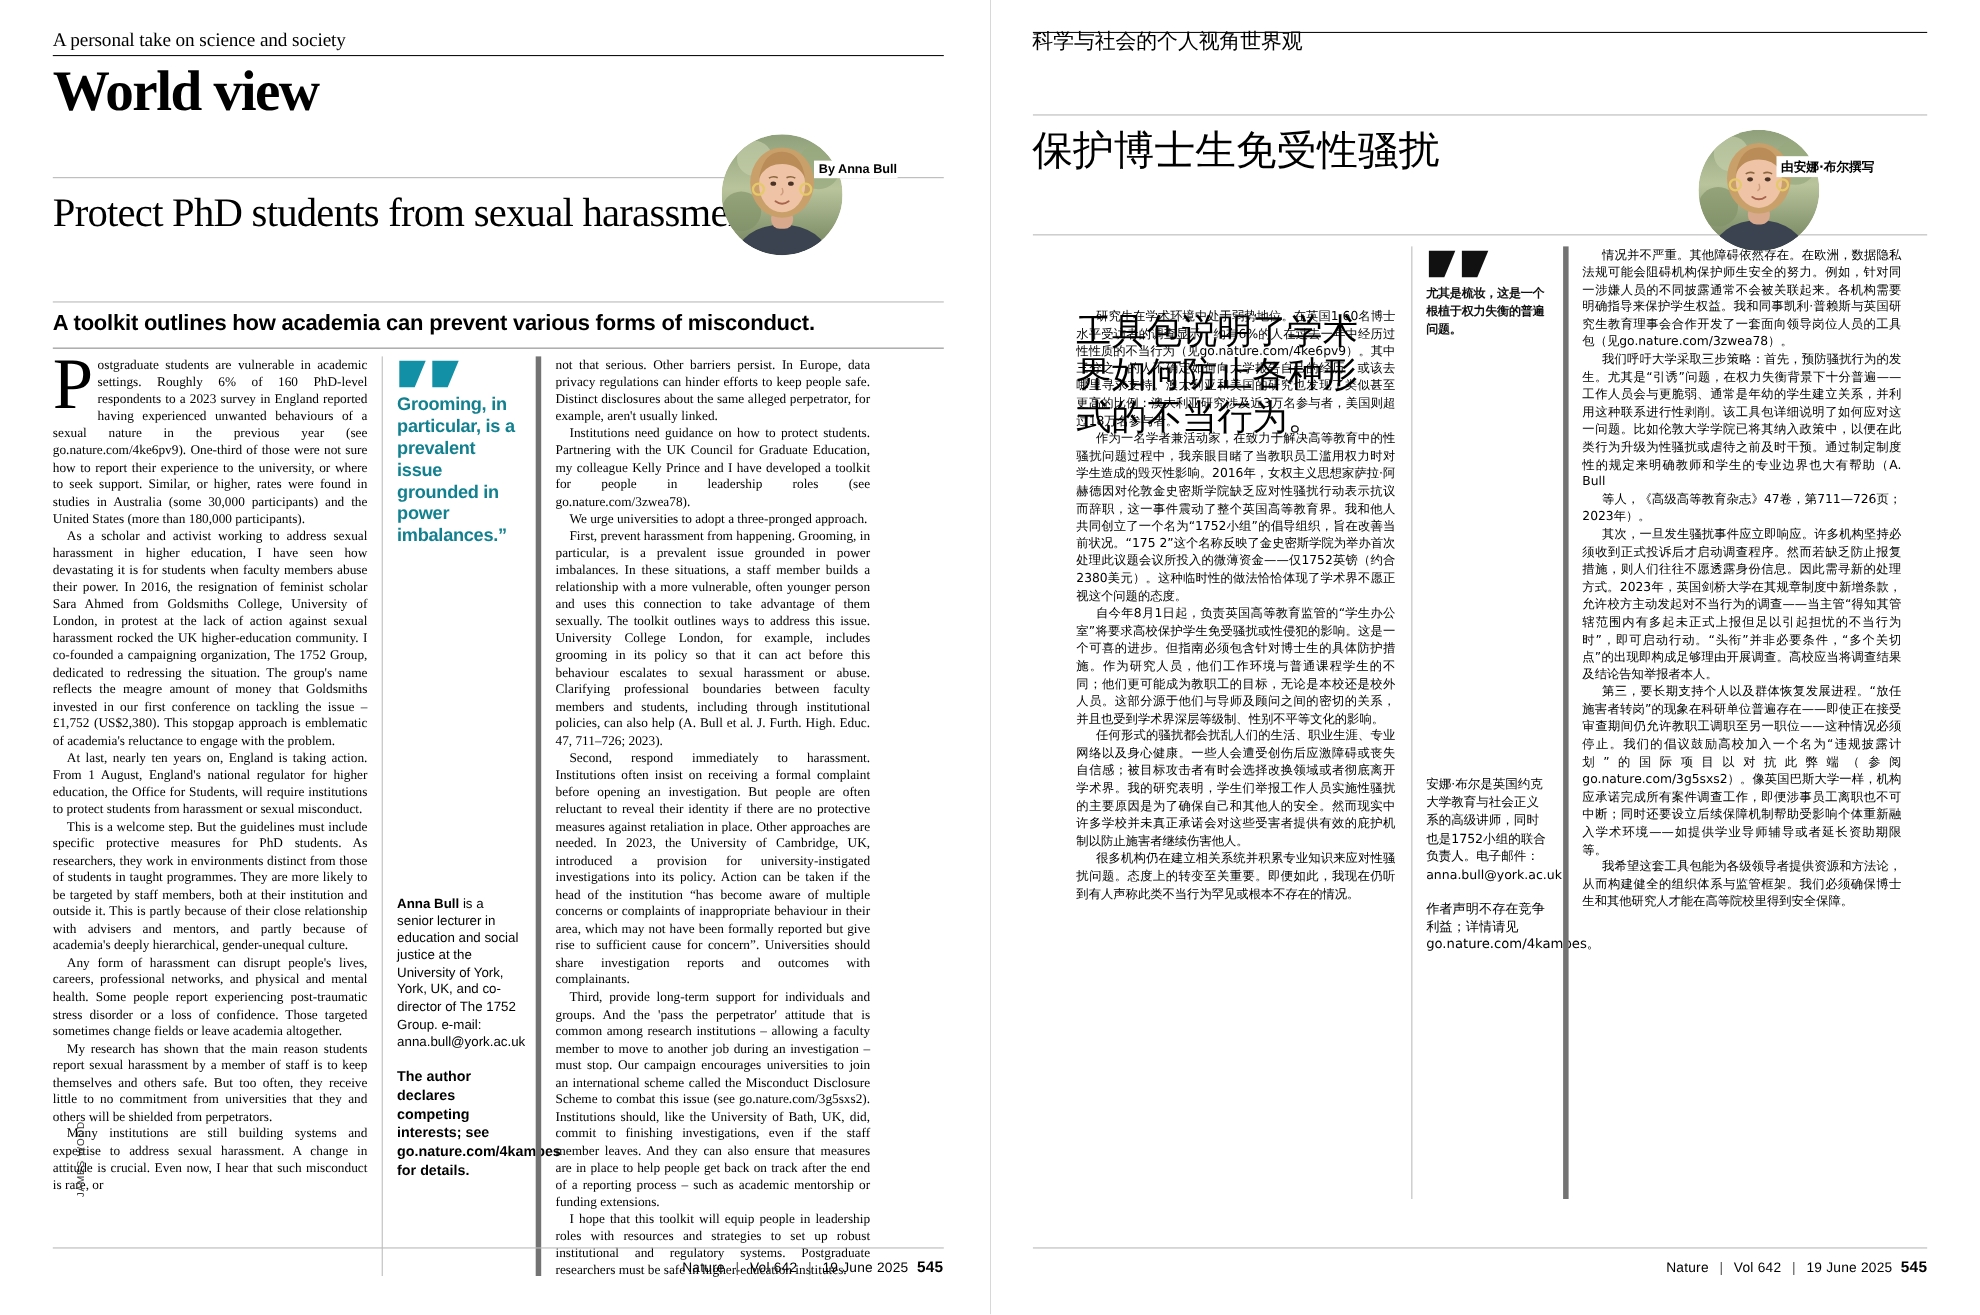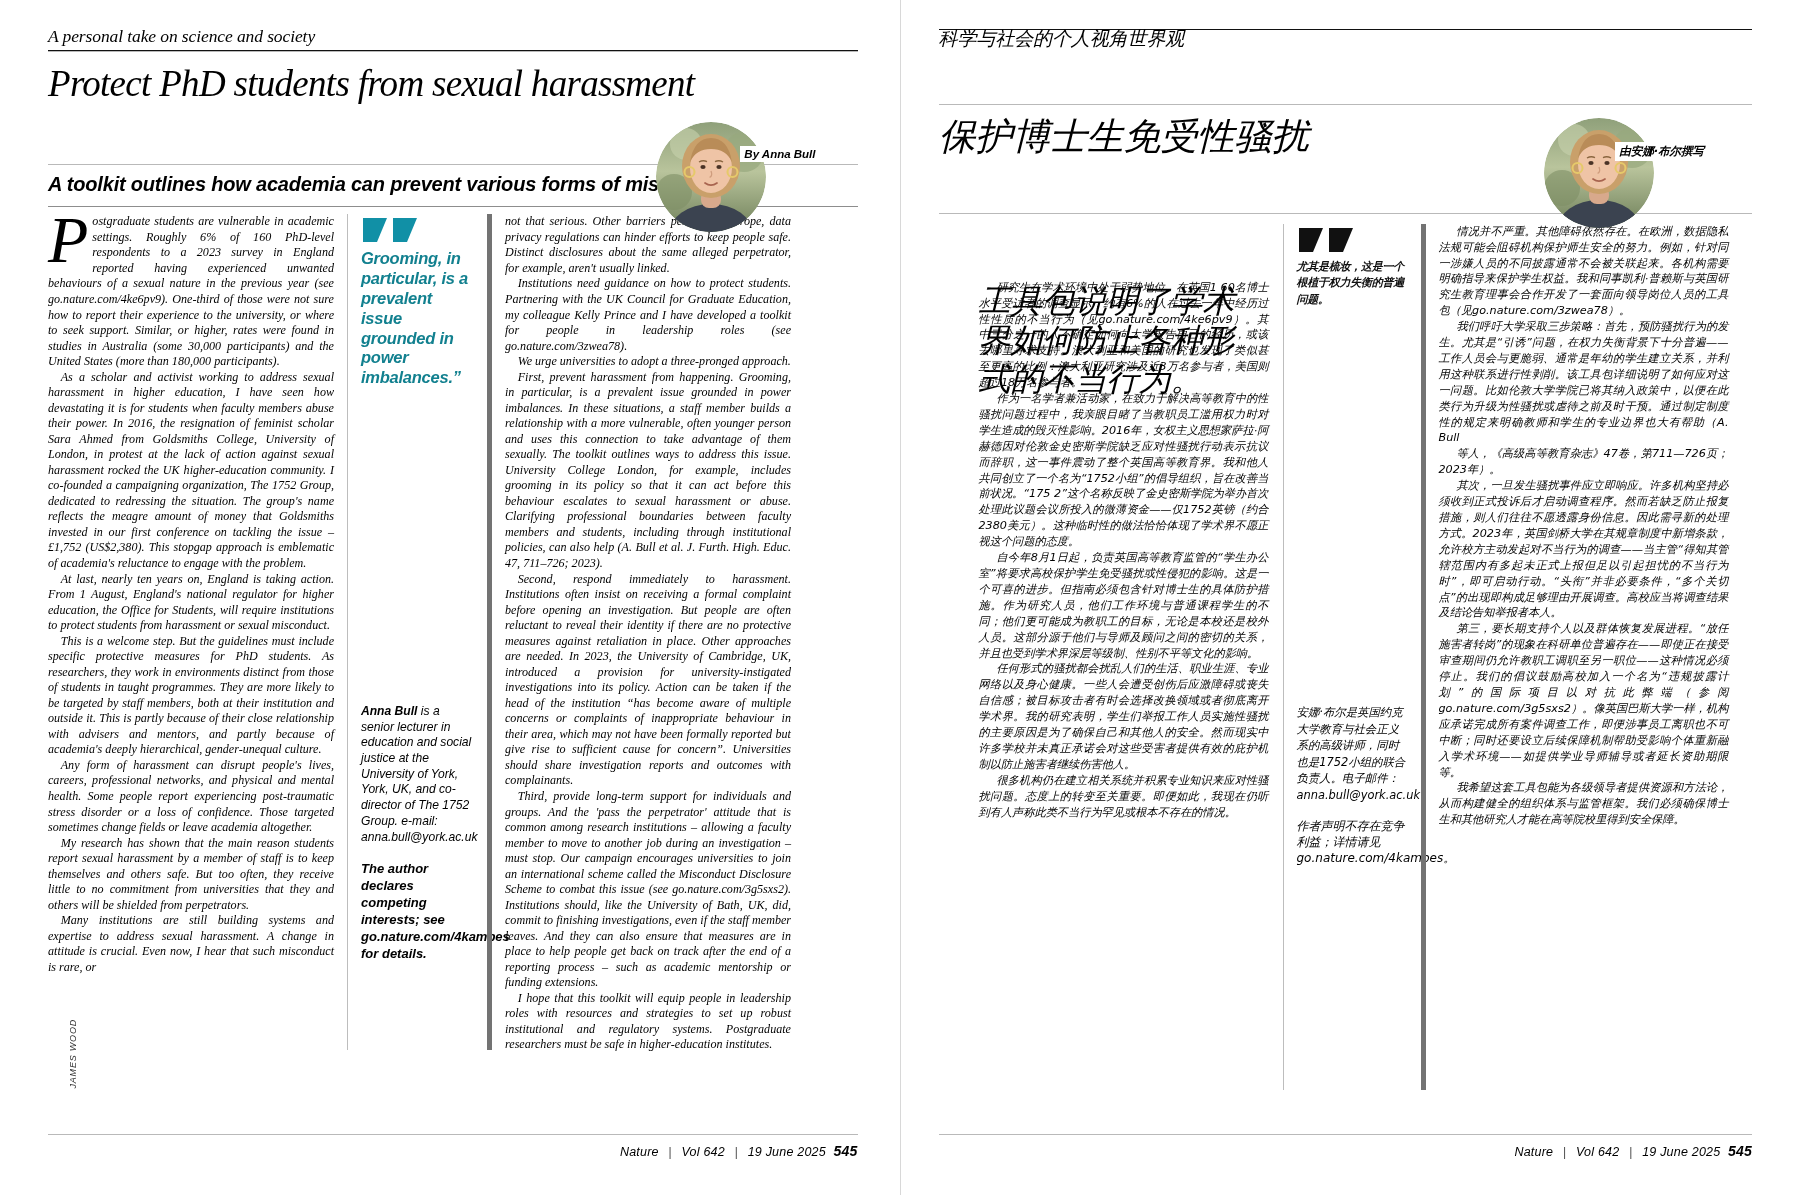--- a/index.html
+++ b/index.html
@@ -3,21 +3,21 @@
 <meta charset="utf-8">
 <style>
   html,body{margin:0;padding:0;}
   body{
     width:1800px;height:1195px;
     background:#fff;
     font-family:"Liberation Serif",serif;
     color:#000;
     overflow:hidden;
   }
-  .spread{display:flex;width:1800px;height:1195px;font-style:italic;}
+  .spread{display:flex;width:1800px;height:1195px;}
   .page{position:relative;width:900px;height:1195px;box-sizing:border-box;background:#fff;}
   .page-inner{position:absolute;left:48px;right:42px;top:26px;bottom:20px;}
   .page.right .page-inner{left:38px;right:48px;}
 
   
   .kicker{
     font-size:17.5px;letter-spacing:-0.1px;line-height:1.15;
     padding-bottom:4px;
   }
   .kicker.cn{font-family:"DejaVu Sans",sans-serif;font-size:19px;line-height:1.3;}
@@ -156,20 +156,23 @@
 <body>
 
 <div class="spread">
 
   <div class="page left">
     <div class="page-inner">
 
       <div class="kicker">A personal take on science and society</div>
       <div class="rule-thin"></div>
 
+      <div class="masthead-wrap">
+        <div class="masthead">World view</div>
+      </div>
 
       <div class="rule-hair"></div>
 
       <div class="headline-wrap">
         <div class="headline">Protect PhD students from sexual harassment</div>
       </div>
 
       <div class="portrait">
         <svg width="110" height="110" viewBox="0 0 110 110">
           <defs>

